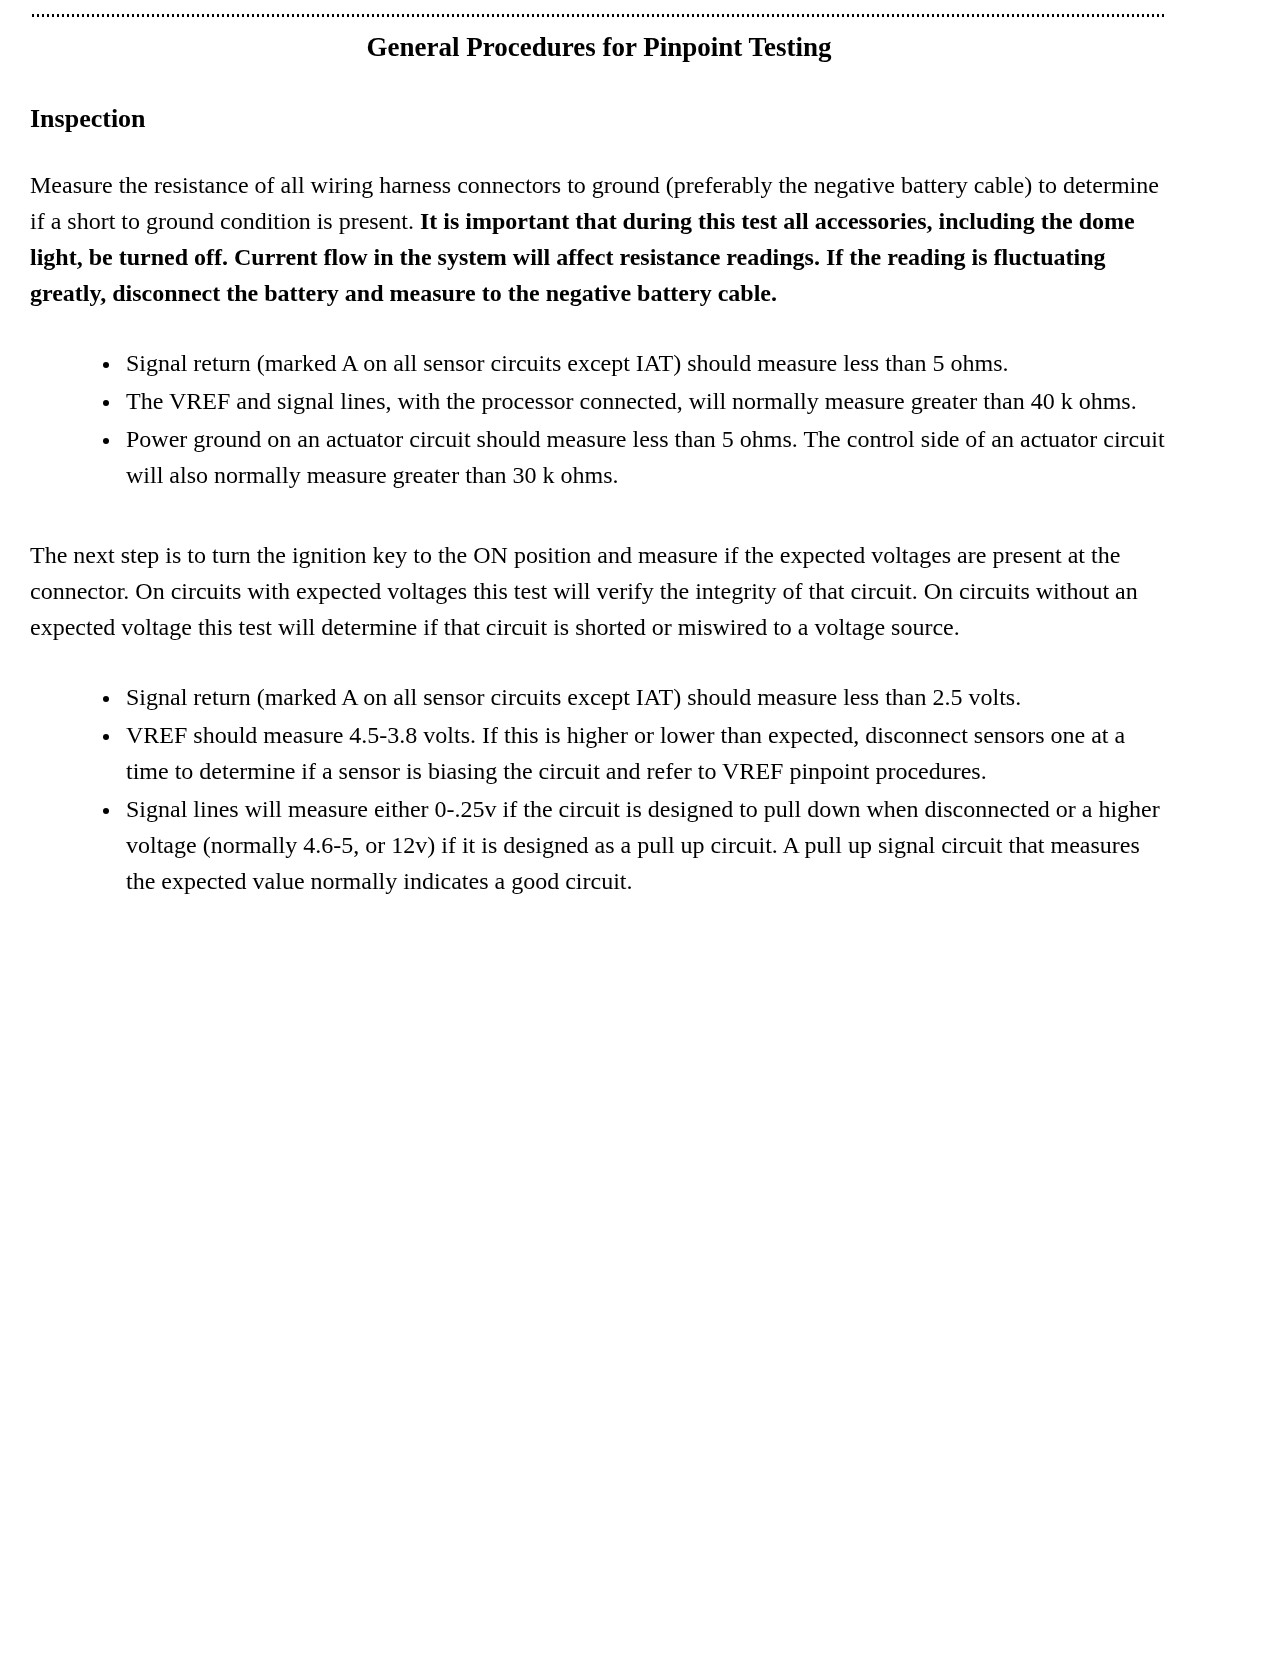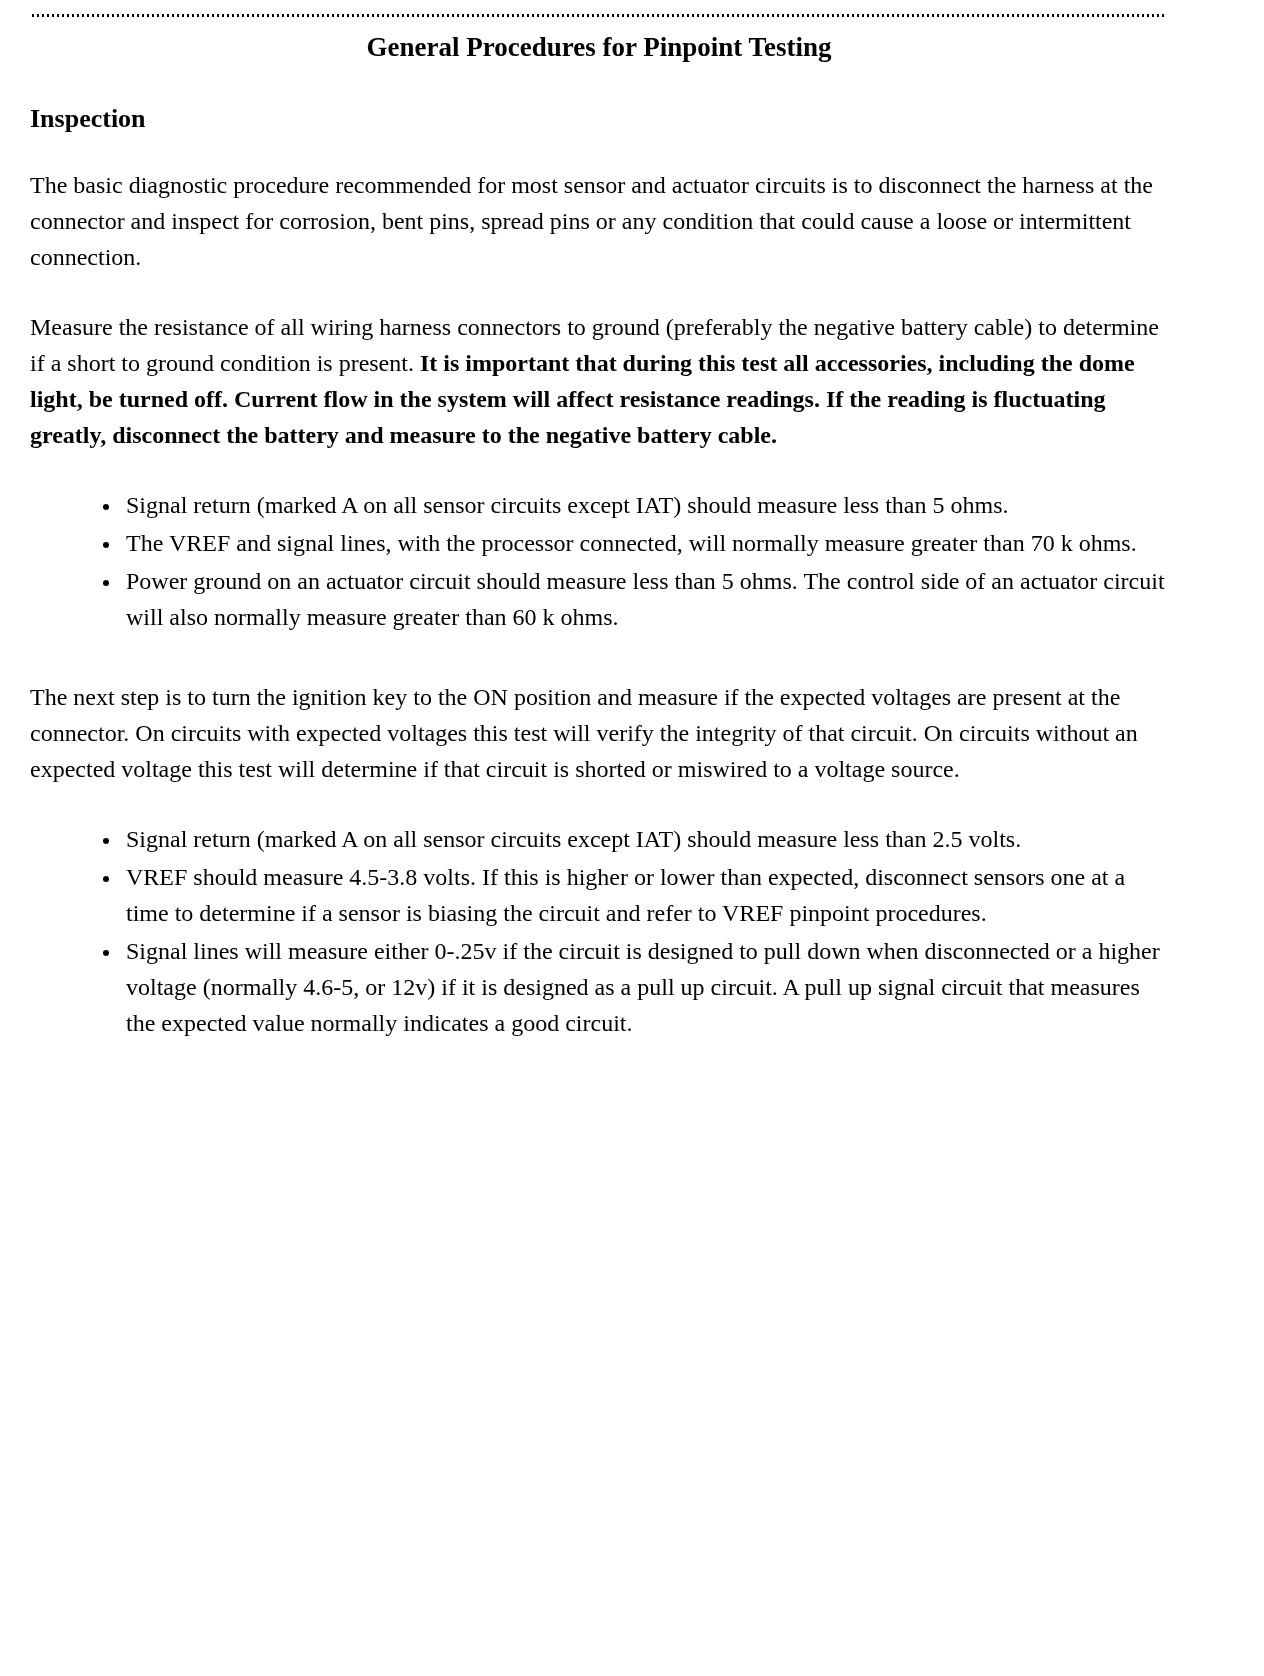--- a/index.html
+++ b/index.html
@@ -60,29 +60,28 @@
 <body>
 
 <div class="page">
 
   <hr class="top-rule">
 
   <h1 class="doc-title">General Procedures for Pinpoint Testing</h1>
 
   <h2 class="section-heading first">Inspection</h2>
 
-  <p class="body-paragraph">The basic diagnostic procedure recommended for most sensor and actuator circuits is to disconnect the harness at the connector and inspect for corrosion, bent pins, spread pins or any condition that could cause a loose or intermittent connection.</p>
 
 
   <p class="body-paragraph"><span>Measure the resistance of all wiring harness connectors to ground (preferably the negative battery cable) to determine if a short to ground condition is present. </span><strong>It is important that during this test all accessories, including the dome light, be turned off. Current flow in the system will affect resistance readings. If the reading is fluctuating greatly, disconnect the battery and measure to the negative battery cable.</strong></p>
 
   <ul class="bullet-list">
     <li>Signal return (marked A on all sensor circuits except IAT) should measure less than 5 ohms.</li>
-    <li>The VREF and signal lines, with the processor connected, will normally measure greater than 70 k ohms.</li>
-    <li>Power ground on an actuator circuit should measure less than 5 ohms. The control side of an actuator circuit will also normally measure greater than 60 k ohms.</li>
+    <li>The VREF and signal lines, with the processor connected, will normally measure greater than 40 k ohms.</li>
+    <li>Power ground on an actuator circuit should measure less than 5 ohms. The control side of an actuator circuit will also normally measure greater than 30 k ohms.</li>
   </ul>
 
 
   <p class="body-paragraph">The next step is to turn the ignition key to the ON position and measure if the expected voltages are present at the connector. On circuits with expected voltages this test will verify the integrity of that circuit. On circuits without an expected voltage this test will determine if that circuit is shorted or miswired to a voltage source.</p>
 
   <ul class="bullet-list">
     <li>Signal return (marked A on all sensor circuits except IAT) should measure less than 2.5 volts.</li>
     <li>VREF should measure 4.5-3.8 volts. If this is higher or lower than expected, disconnect sensors one at a time to determine if a sensor is biasing the circuit and refer to VREF pinpoint procedures.</li>
     <li>Signal lines will measure either 0-.25v if the circuit is designed to pull down when disconnected or a higher voltage (normally 4.6-5, or 12v) if it is designed as a pull up circuit. A pull up signal circuit that measures the expected value normally indicates a good circuit.</li>
   </ul>

